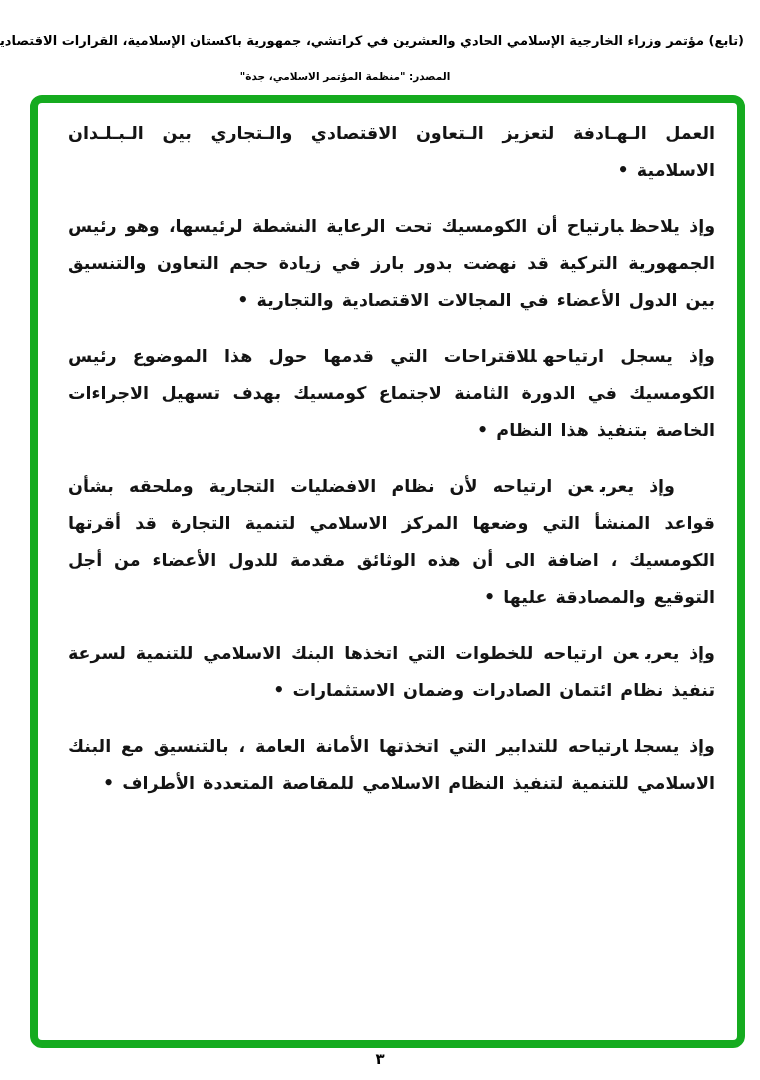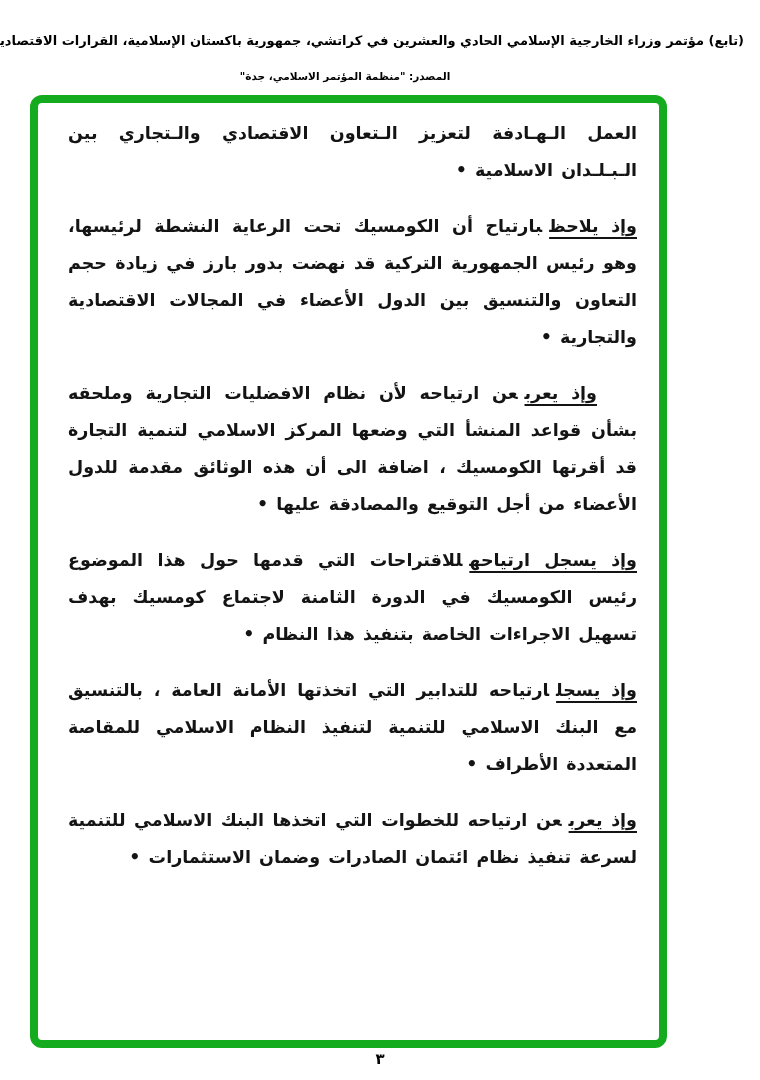--- a/index.html
+++ b/index.html
@@ -19,42 +19,41 @@
     color:#000;
   }
   .header-line2 {
     position:absolute; top:70px; left:0; width:690px;
     direction:rtl; text-align:center;
     font-size:10.5px; font-weight:bold;
     color:#000;
   }
   .green-frame {
     position:absolute; left:30px; top:95px;
-    width:637px; height:953px;
+    width:715px; height:953px;
     box-sizing:border-box;
     border:8px solid #15AB1F;
     border-radius:12px;
     padding:12px 22px 0 30px;
     direction:rtl;
     overflow:hidden;
     background:#fff;
   }
   .para {
     margin:0 0 19px 0;
     font-size:17.5px;
     font-weight:bold;
     line-height:37px;
     text-align:justify;
     text-align-last:right;
     color:#141414;
     word-spacing:2px;
   }
   .para.indent { text-indent:40px; }
   .para .lead {
-    text-decoration:underline;
     text-underline-offset:5px;
     text-decoration-thickness:1.5px;
   }
   .para .lead:not(:empty) { margin-left:7px; }
   .page-number {
     position:absolute; top:1050px; left:0; width:760px;
     text-align:center;
     font-size:15px; font-weight:bold;
     color:#000;
   }
@@ -65,27 +64,27 @@
 <div class="header-line1">(تابع) مؤتمر وزراء الخارجية الإسلامي الحادي والعشرين في كراتشي، جمهورية باكستان الإسلامية، القرارات الاقتصادية، القرار الرقم ١٢/ ٦٠-ق</div>
 <div class="header-line2">المصدر: "منظمة المؤتمر الاسلامي، جدة"</div>
 
 <div class="green-frame">
   <p class="para">
     <span class="lead"></span><span>العمل الـهـادفة لتعزيز الـتعاون الاقتصادي والـتجاري بين الـبـلـدان الاسلامية •</span>
   </p>
   <p class="para">
     <span class="lead">وإذ يلاحظ</span><span>بارتياح أن الكومسيك تحت الرعاية النشطة لرئيسها، وهو رئيس الجمهورية التركية قد نهضت بدور بارز في زيادة حجم التعاون والتنسيق بين الدول الأعضاء في المجالات الاقتصادية والتجارية •</span>
   </p>
+  <p class="para">
+    <span class="lead">وإذ يسجل ارتياحه</span><span>للاقتراحات التي قدمها حول هذا الموضوع رئيس الكومسيك في الدورة الثامنة لاجتماع كومسيك بهدف تسهيل الاجراءات الخاصة بتنفيذ هذا النظام •</span>
+  </p>
   <p class="para indent">
     <span class="lead">وإذ يعرب</span><span>عن ارتياحه لأن نظام الافضليات التجارية وملحقه بشأن قواعد المنشأ التي وضعها المركز الاسلامي لتنمية التجارة قد أقرتها الكومسيك ، اضافة الى أن هذه الوثائق مقدمة للدول الأعضاء من أجل التوقيع والمصادقة عليها •</span>
   </p>
   <p class="para">
-    <span class="lead">وإذ يسجل ارتياحه</span><span>للاقتراحات التي قدمها حول هذا الموضوع رئيس الكومسيك في الدورة الثامنة لاجتماع كومسيك بهدف تسهيل الاجراءات الخاصة بتنفيذ هذا النظام •</span>
+    <span class="lead">وإذ يعرب</span><span>عن ارتياحه للخطوات التي اتخذها البنك الاسلامي للتنمية لسرعة تنفيذ نظام ائتمان الصادرات وضمان الاستثمارات •</span>
   </p>
   <p class="para">
     <span class="lead">وإذ يسجل</span><span>ارتياحه للتدابير التي اتخذتها الأمانة العامة ، بالتنسيق مع البنك الاسلامي للتنمية لتنفيذ النظام الاسلامي للمقاصة المتعددة الأطراف •</span>
-  </p>
-  <p class="para">
-    <span class="lead">وإذ يعرب</span><span>عن ارتياحه للخطوات التي اتخذها البنك الاسلامي للتنمية لسرعة تنفيذ نظام ائتمان الصادرات وضمان الاستثمارات •</span>
   </p>
 </div>
 
 <div class="page-number">٣</div>
 
 </body></html>

